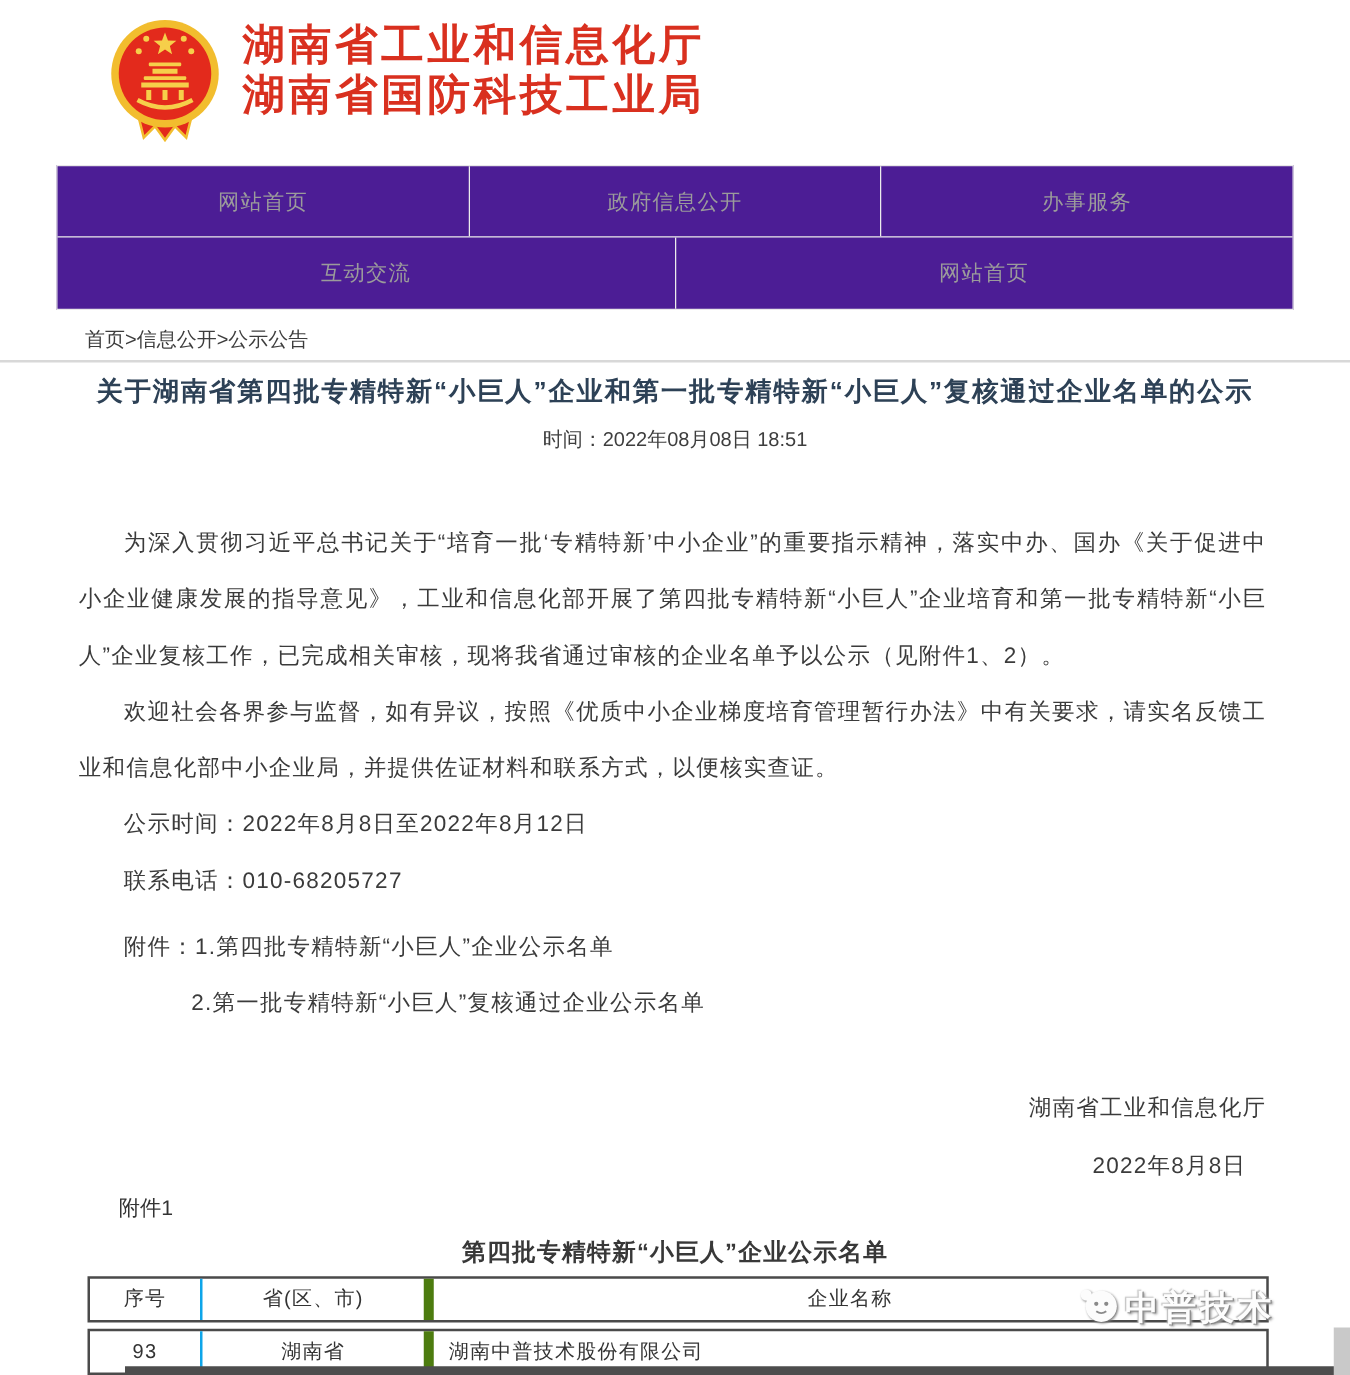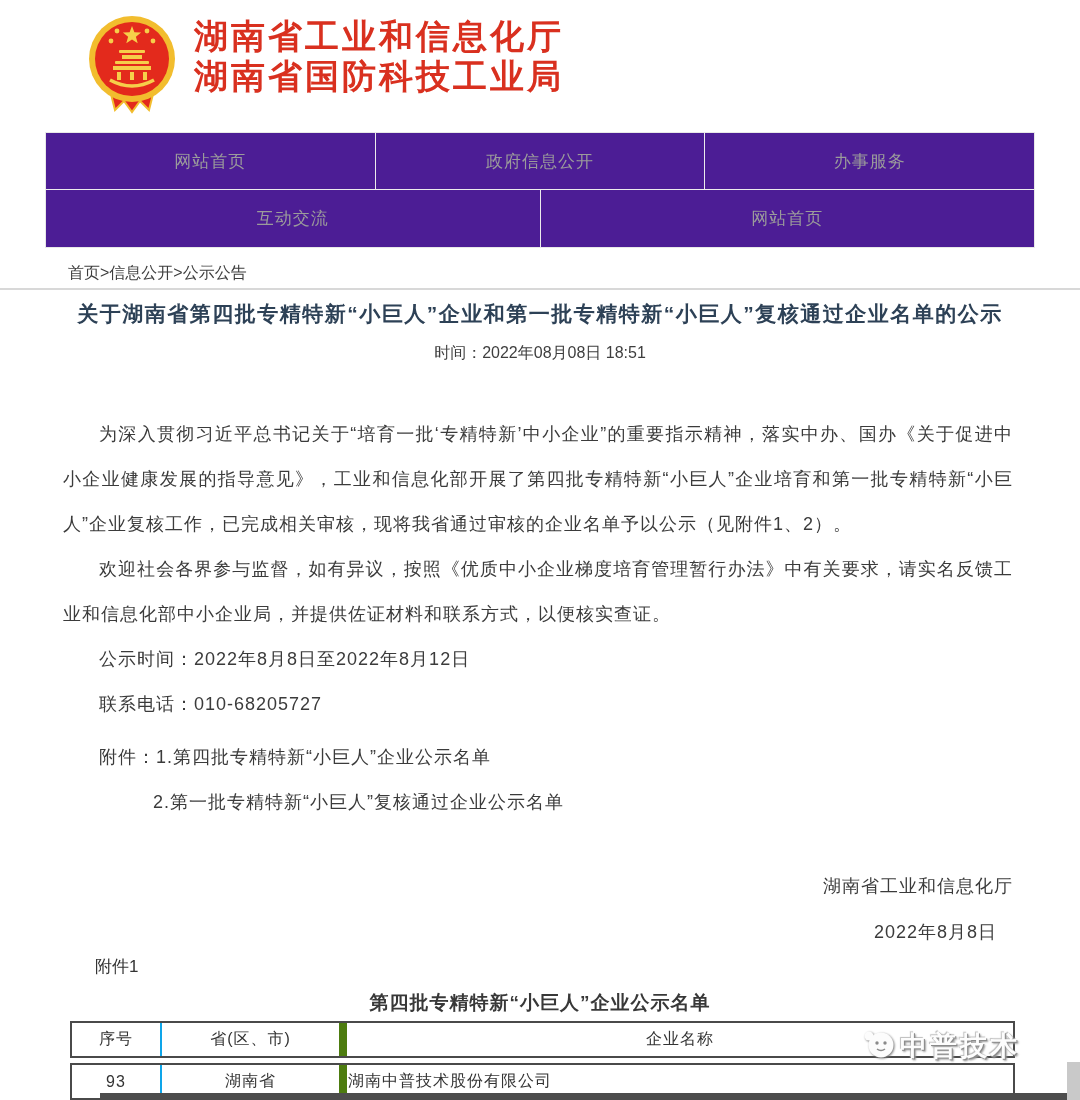--- a/index.html
+++ b/index.html
@@ -43,21 +43,21 @@
   .annex-table-title { margin-top:10px; text-align:center; font-size:19px; font-weight:700;
                        color:#383838; letter-spacing:1px; line-height:28px; }
   .annex-table { margin:4px 0 0 70px; width:945px; }
   .t-row { display:flex; border:2px solid #4a4a4a; height:37px; align-items:stretch; background:#fff; }
   .t-row.data { margin-top:5px; }
   .t-cell { display:flex; align-items:center; justify-content:center; font-size:16px; color:#333;
             letter-spacing:1px; }
   .t-cell.c1 { width:90px; border-right:2px solid #0ea5e9; }
   .t-cell.c2 { width:185px; border-right:8px solid #4d7c0f; }
   .t-cell.c3 { flex:1; }
-  .t-row.data .t-cell.c3 { justify-content:flex-start; padding-left:1px;text-align:right; }
+  .t-row.data .t-cell.c3 { justify-content:flex-start; padding-left:12px;text-align:right; }
   
   .bottom-bar { position:absolute; left:100px; right:0; bottom:0; height:7px; background:#4d4d4d; }
   .scroll-piece { position:absolute; right:0; bottom:0; width:13px; height:38px; background:#c9c9c9; }
   .watermark { position:absolute; left:860px; top:1028px; display:flex; z-index:5; }
   .wm-logo { filter:drop-shadow(1px 1px 1px #777); }
   .wm-text { margin-left:4px; font-size:27px; font-weight:700; color:#fdfdfd; letter-spacing:3px;
              text-shadow:1px 1px 0 #8a8a8a, 2px 2px 2px #9a9a9a, -1px -1px 1px #bdbdbd; }
 </style>
 </head>
 <body>

